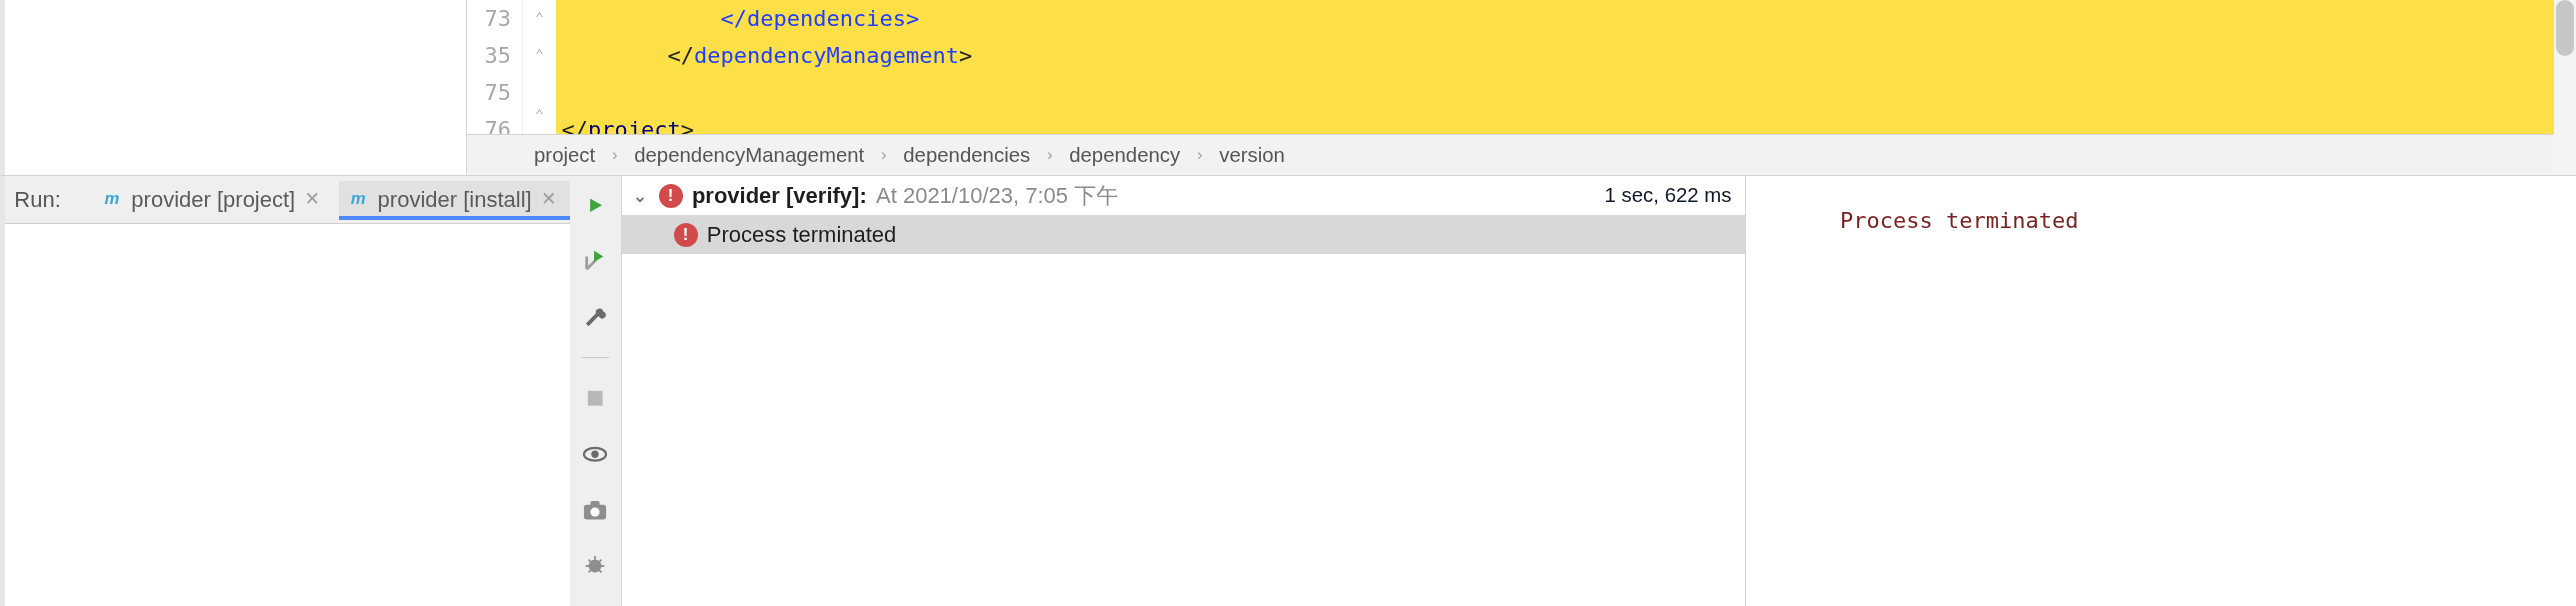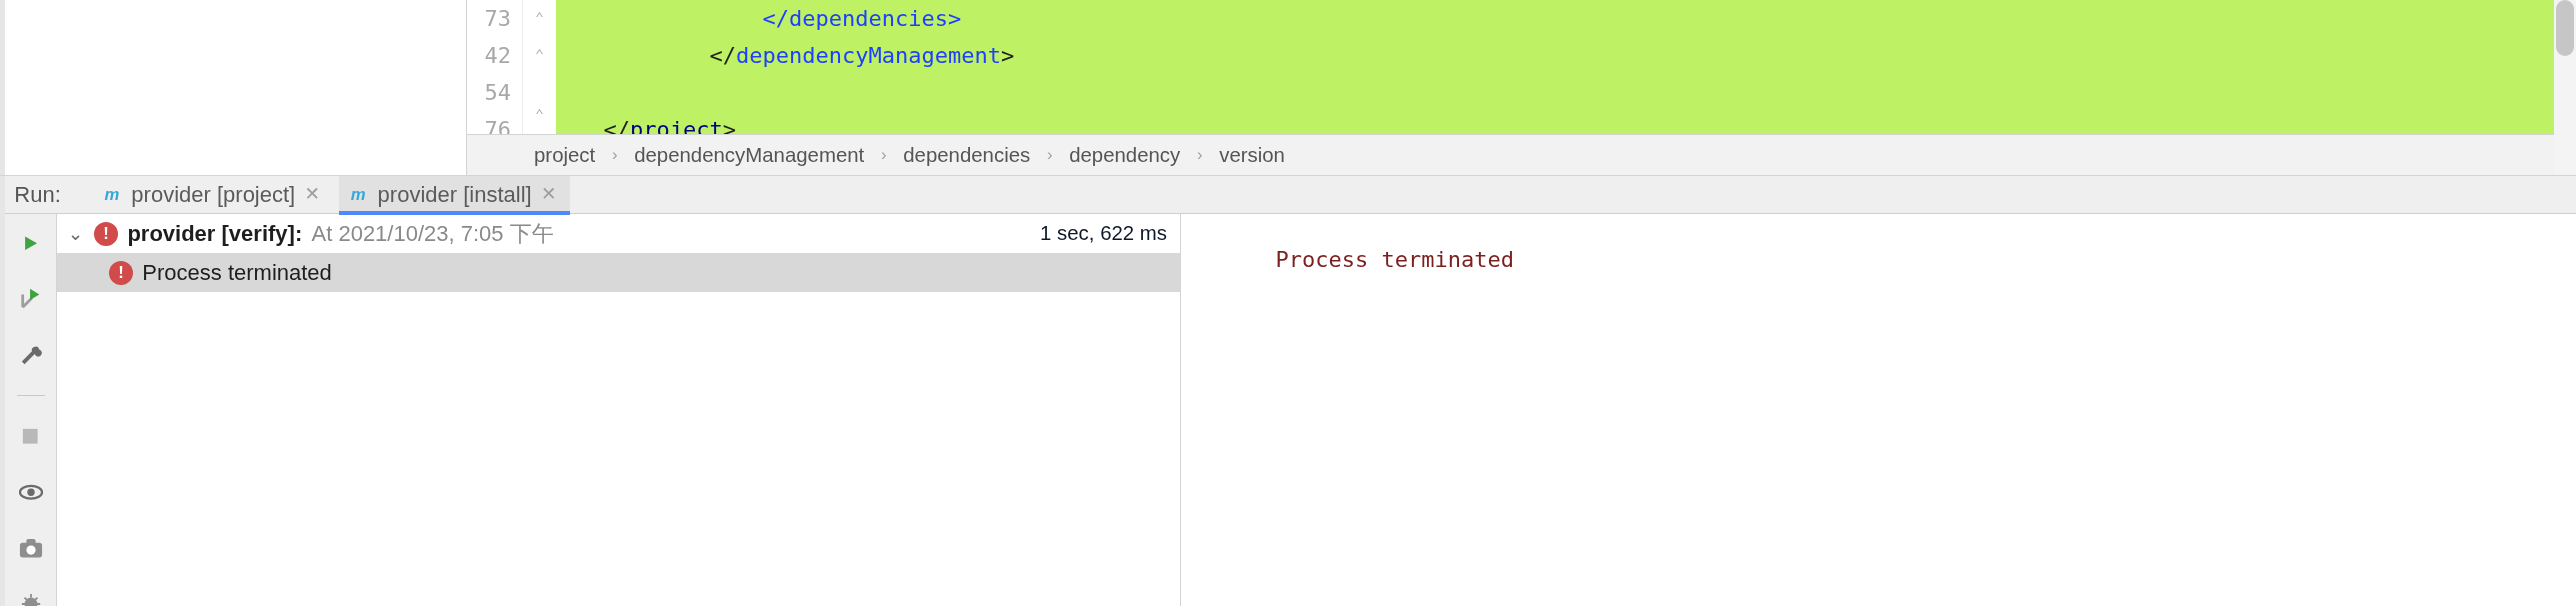--- a/index.html
+++ b/index.html
@@ -32,21 +32,21 @@
     flex-direction: column;
     position: relative;
   }
   .code-area {
     flex: 1;
     display: flex;
     font-family: Menlo, Consolas, monospace;
     font-size: 22px;
     line-height: 37px;
     overflow: hidden;
-    background: #bef264;
+    background: #fde047;
   }
   .gutter {
     width: 56px;
     text-align: right;
     color: #a8a8a8;
     background: #ffffff;
     padding-right: 11px;
     user-select: none;
     border-right: 0.9px solid #eeeeee;
   }
@@ -61,21 +61,20 @@
     height: 37px;
     display: flex;
     align-items: center;
     justify-content: center;
     color: #b0b0b0;
     font-size: 15px;
   }
   .code-lines {
     flex: 1;
     padding-left: 5.6px;
-    margin-left: 42px;
   }
   .code-line { height: 37px; white-space: pre; }
   .tag-punct { color: #1f1f1f; }
   .tag-name  { color: #000080; }
   .tag-dm    { color: #1e3fff; }
 
   .breadcrumb-bar {
     height: 41px;
     background: #f2f2f2;
     border-top: 0.9px solid #d4d4d4;
@@ -103,21 +102,21 @@
     top: 0;
     width: 18.5px;
     height: 56px;
     background: #c6c6c6;
     border-radius: 9.3px;
   }
 
   
   .run-window {
     display: flex;
-    flex-direction: column;
+    flex-direction: row;
     height: calc(606px - 176px);
     border-left: 5.6px solid #e6e6e6;
   }
   .run-tabs-row {
     height: 48px;
     display: flex;
     align-items: center;
     background: #efefef;
     border-bottom: 0.9px solid #cfcfcf;
     padding-left: 9.3px;
@@ -244,22 +243,22 @@
 </head>
 <body>
 
 <div class="top-area">
   <div class="project-tree-pane"></div>
 
   <div class="editor-wrapper">
     <div class="code-area">
       <div class="gutter">
         <div>73</div>
-        <div>42</div>
-        <div>54</div>
+        <div>35</div>
+        <div>75</div>
         <div>76</div>
       </div>
       <div class="fold-gutter">
         <div class="fold-mark">⌃</div>
         <div class="fold-mark">⌃</div>
         <div class="fold-mark"></div>
         <div class="fold-mark">⌃</div>
       </div>
       <div class="code-lines">
         <div class="code-line"><span class="tag-dm">            &lt;/dependencies&gt;</span></div>

